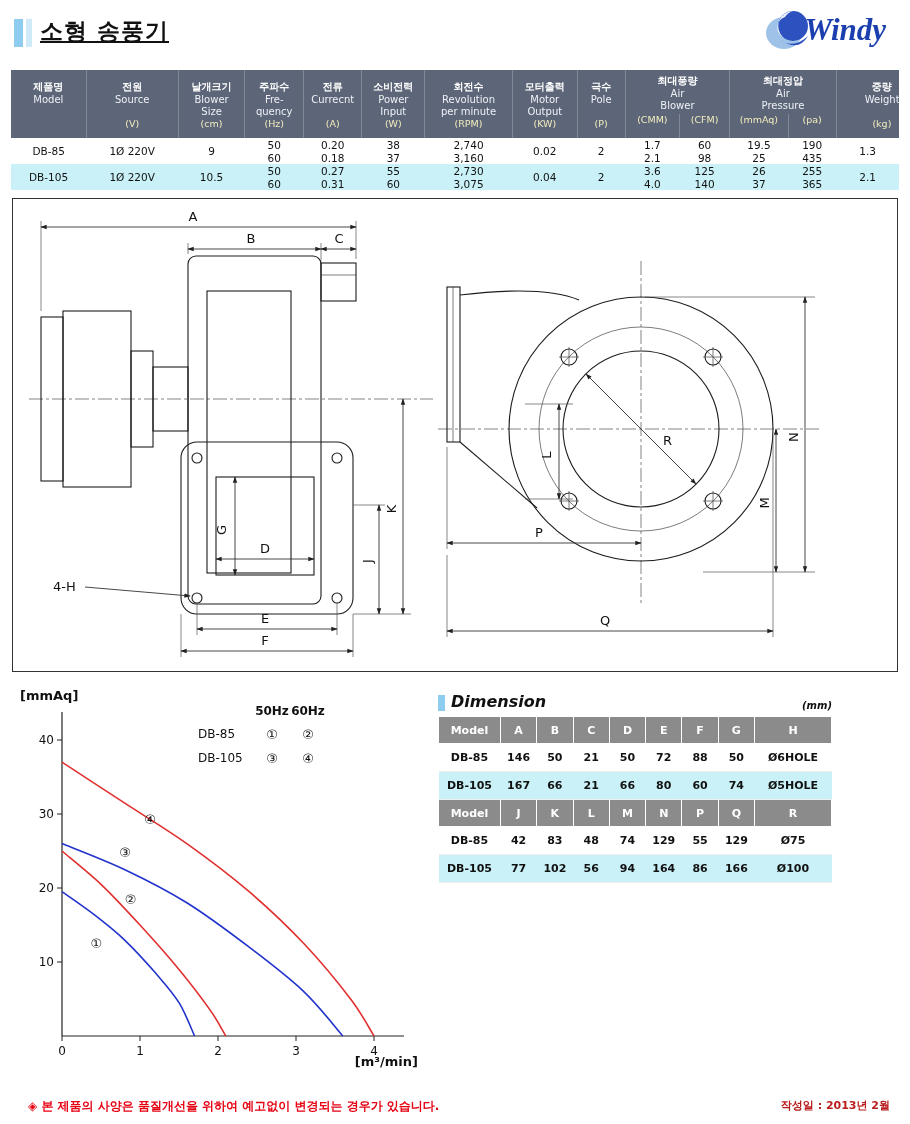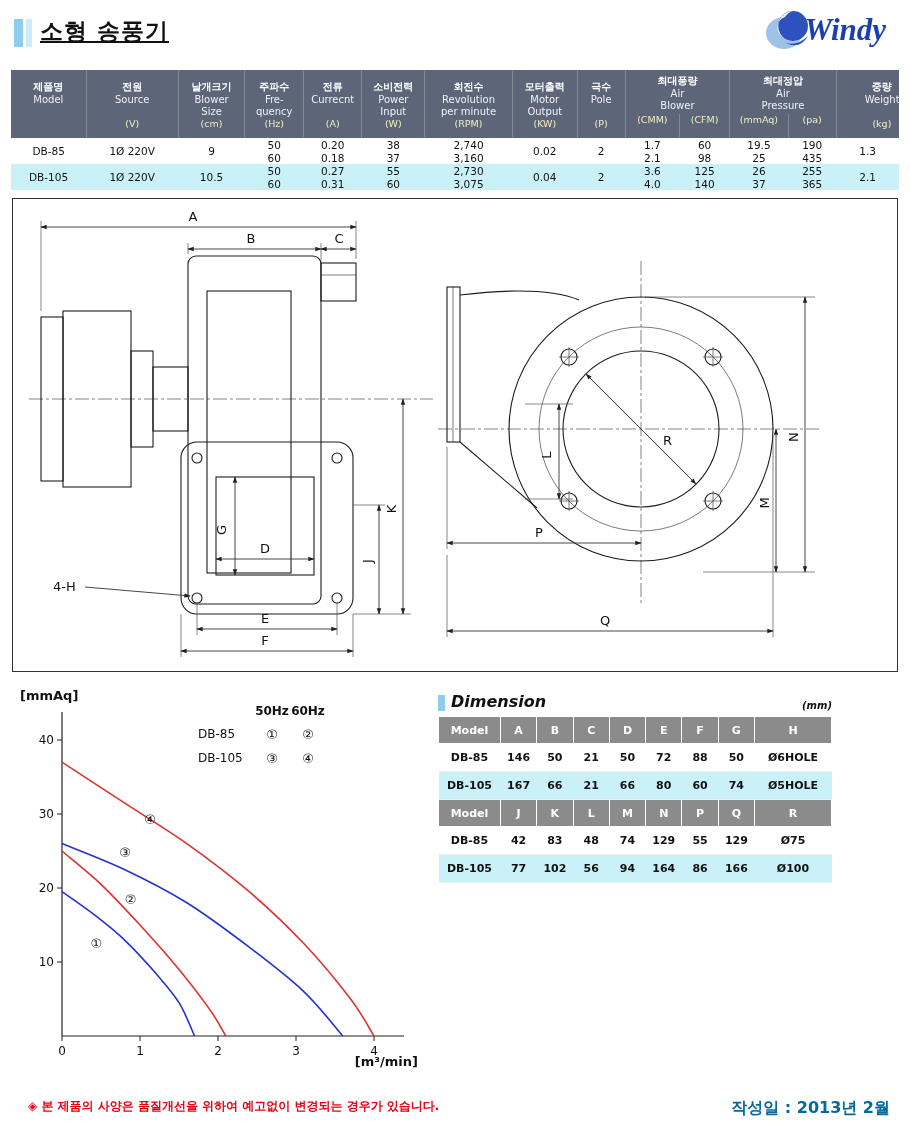--- a/index.html
+++ b/index.html
@@ -58,21 +58,21 @@
   .dim-accent{width:7px;height:16px;background:#8ecdf0;margin-right:6px;}
   .dim-title{font-size:16px;font-weight:bold;}
   .dim-unit{margin-left:auto;font-size:10px;font-weight:bold;}
   table.dimt{width:100%;border-collapse:collapse;table-layout:fixed;}
   table.dimt th{background:#8b8b8b;color:#fff;font-size:11px;font-weight:bold;height:24px;border:1px solid #fff;}
   table.dimt td{text-align:center;font-size:11px;font-weight:bold;height:25px;background:#fff;border-bottom:1px solid #eee;}
   table.dimt tr.hl td{background:#c9f1f7;}
 
   
   .footer-note{position:absolute;top:1098px;left:12px;color:#e60012;font-size:12px;font-weight:bold;margin-left:16px;}
-  .footer-date{position:absolute;top:1098px;right:20px;color:#0369a1;font-size:16px;font-weight:bold;}
+  .footer-date{position:absolute;top:1098px;right:20px;color:#b91c1c;font-size:11px;font-weight:bold;}
 </style>
 </head>
 <body>
 
 <div class="page">
 
   <div class="header-title">
     <span class="accent">
         <i class="a1"></i>
         <i class="a2"></i>

